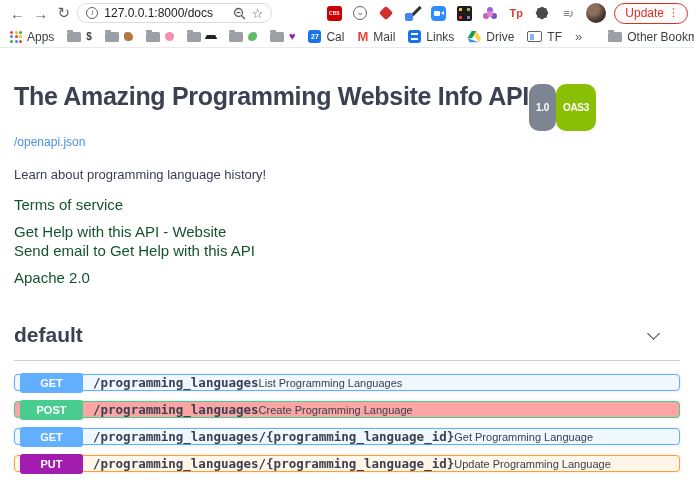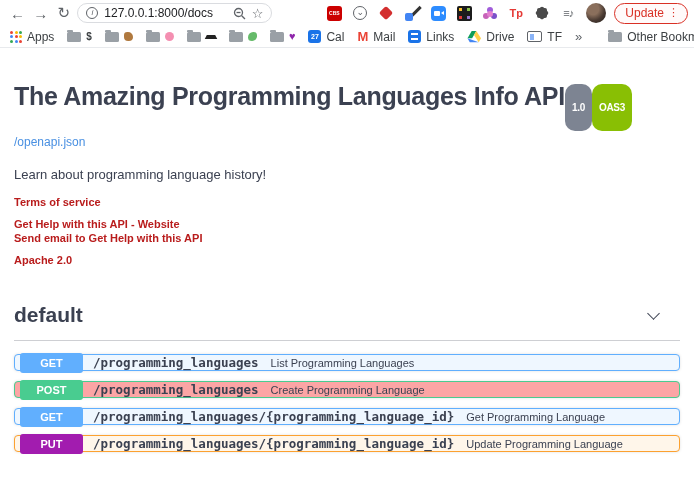--- a/index.html
+++ b/index.html
@@ -67,37 +67,37 @@
 
   
   .content { padding:34px 14px 0 14px; color:#3b4151; }
   .api-title { font-size:25px; font-weight:bold; color:#3b4151; letter-spacing:-0.3px; }
   .badge { display:inline-block; vertical-align:top; margin-top:2px; font-size:10px; font-weight:bold; color:#fff;
     border-radius:10px; padding:18px 7px; margin-left:0; }
   .badge-version { background:#7d8492; }
   .badge-oas { background:#89bf04; }
   .openapi-link { display:inline-block; font-size:12px; color:#4990e2; text-decoration:none; margin-top:4px; }
   .api-desc { font-size:13px; margin-top:17px; color:#3b4151; }
-  .link-line { display:block; font-size:11px; color:#b91c1c; text-decoration:none; line-height:1.25;font-weight:bold; }
+  .link-line { display:block; font-size:15px; color:#14532d; text-decoration:none; line-height:1.25; }
   .mt14 { margin-top:14px; } .mt8 { margin-top:8px; } .mt9 { margin-top:9px; }
 
   .section-header { margin-top:35px; display:flex; align-items:center; justify-content:space-between;
     padding:0 22px 13px 0; border-bottom:1px solid rgba(59,65,81,.25); cursor:pointer; }
   .section-title { font-size:21px; font-weight:bold; color:#3b4151; }
   .chev { width:9px; height:9px; border-right:1.6px solid #3b4151; border-bottom:1.6px solid #3b4151;
     transform:rotate(45deg); margin-top:-4px; }
 
   .ops { margin-top:13px; }
   .op-row { display:flex; align-items:center; height:17px; border:1px solid; border-radius:4px;
     margin-bottom:10px; box-shadow:0 0 3px rgba(0,0,0,.12); cursor:pointer; }
   .op-method { width:63px; margin-left:5px; padding:4px 0; border-radius:3px; color:#fff;
     font-size:11px; font-weight:bold; text-align:center; flex:0 0 auto; }
   .op-path { margin-left:10px; font-family:"DejaVu Sans Mono", monospace; font-weight:bold;
     font-size:12.5px; color:#3b4151; white-space:nowrap; }
-  .op-summary { margin-left:12px; font-size:11px; color:#3b4151; white-space:nowrap; }
+  .op-summary { font-size:11px; color:#3b4151; white-space:nowrap; }
 </style>
 </head>
 <body>
 
 <div class="toolbar">
   <span class="nav-btn">←</span>
   <span class="nav-btn">→</span>
   <span class="nav-btn">↻</span>
   <div class="addressbar">
     <span class="info-circle">i</span>
@@ -222,21 +222,21 @@
   </span>
   <span class="bm-chevrons">»</span>
   <span class="bm-sep"></span>
   <span class="bm">
     <span class="folder"></span>
     <span>Other Bookmarks</span>
   </span>
 </div>
 
 <div class="content">
-  <h1 class="api-title"><span>The Amazing Programming Languages Info API</span><span class="badge badge-version">1.0</span><span class="badge badge-oas">OAS3</span></h1>
+  <h1 class="api-title"><span>The Amazing Programming Website Info API</span><span class="badge badge-version">1.0</span><span class="badge badge-oas">OAS3</span></h1>
   <a class="openapi-link" href="#">/openapi.json</a>
 
   <p class="api-desc">Learn about programming language history!</p>
 
   <a class="link-line mt14" href="#">Terms of service</a>
   <a class="link-line mt8" href="#">Get Help with this API - Website</a>
   <a class="link-line" href="#">Send email to Get Help with this API</a>
   <a class="link-line mt9" href="#">Apache 2.0</a>
 
   <div class="section-header">

